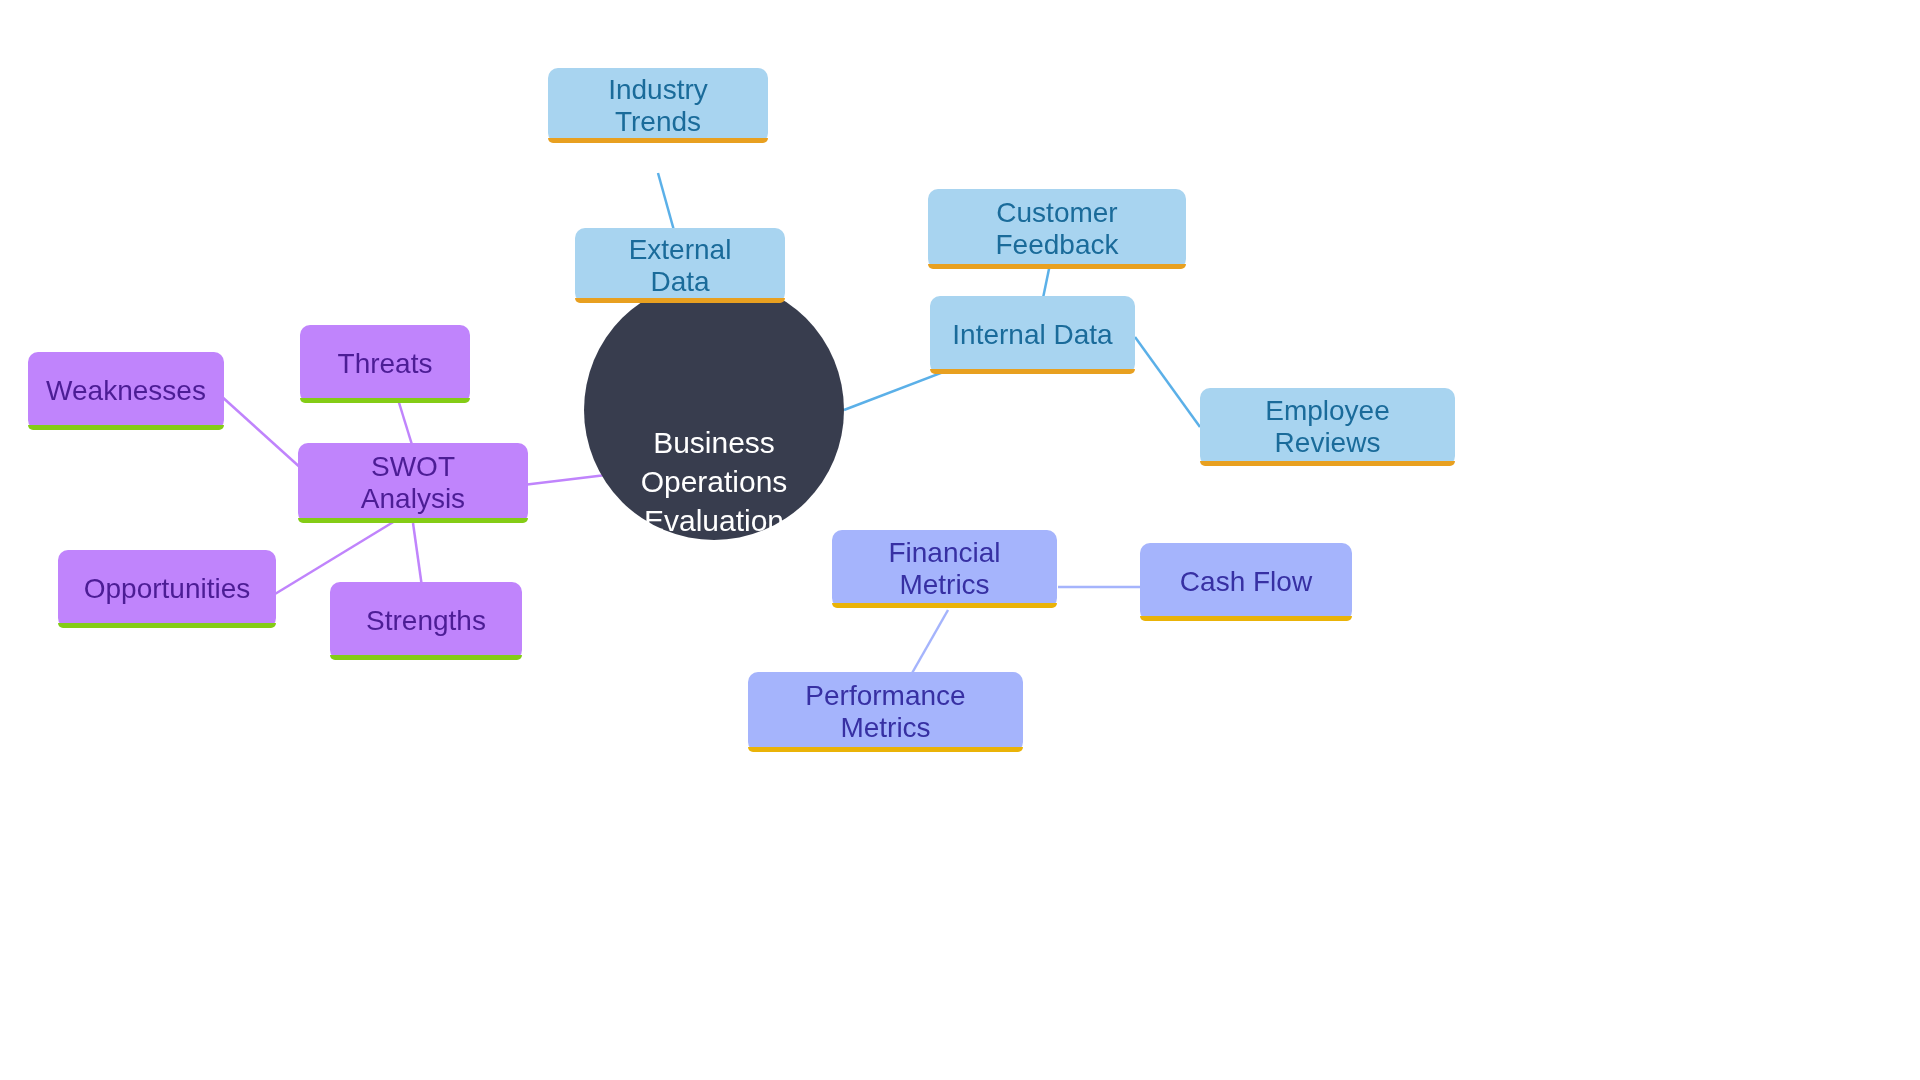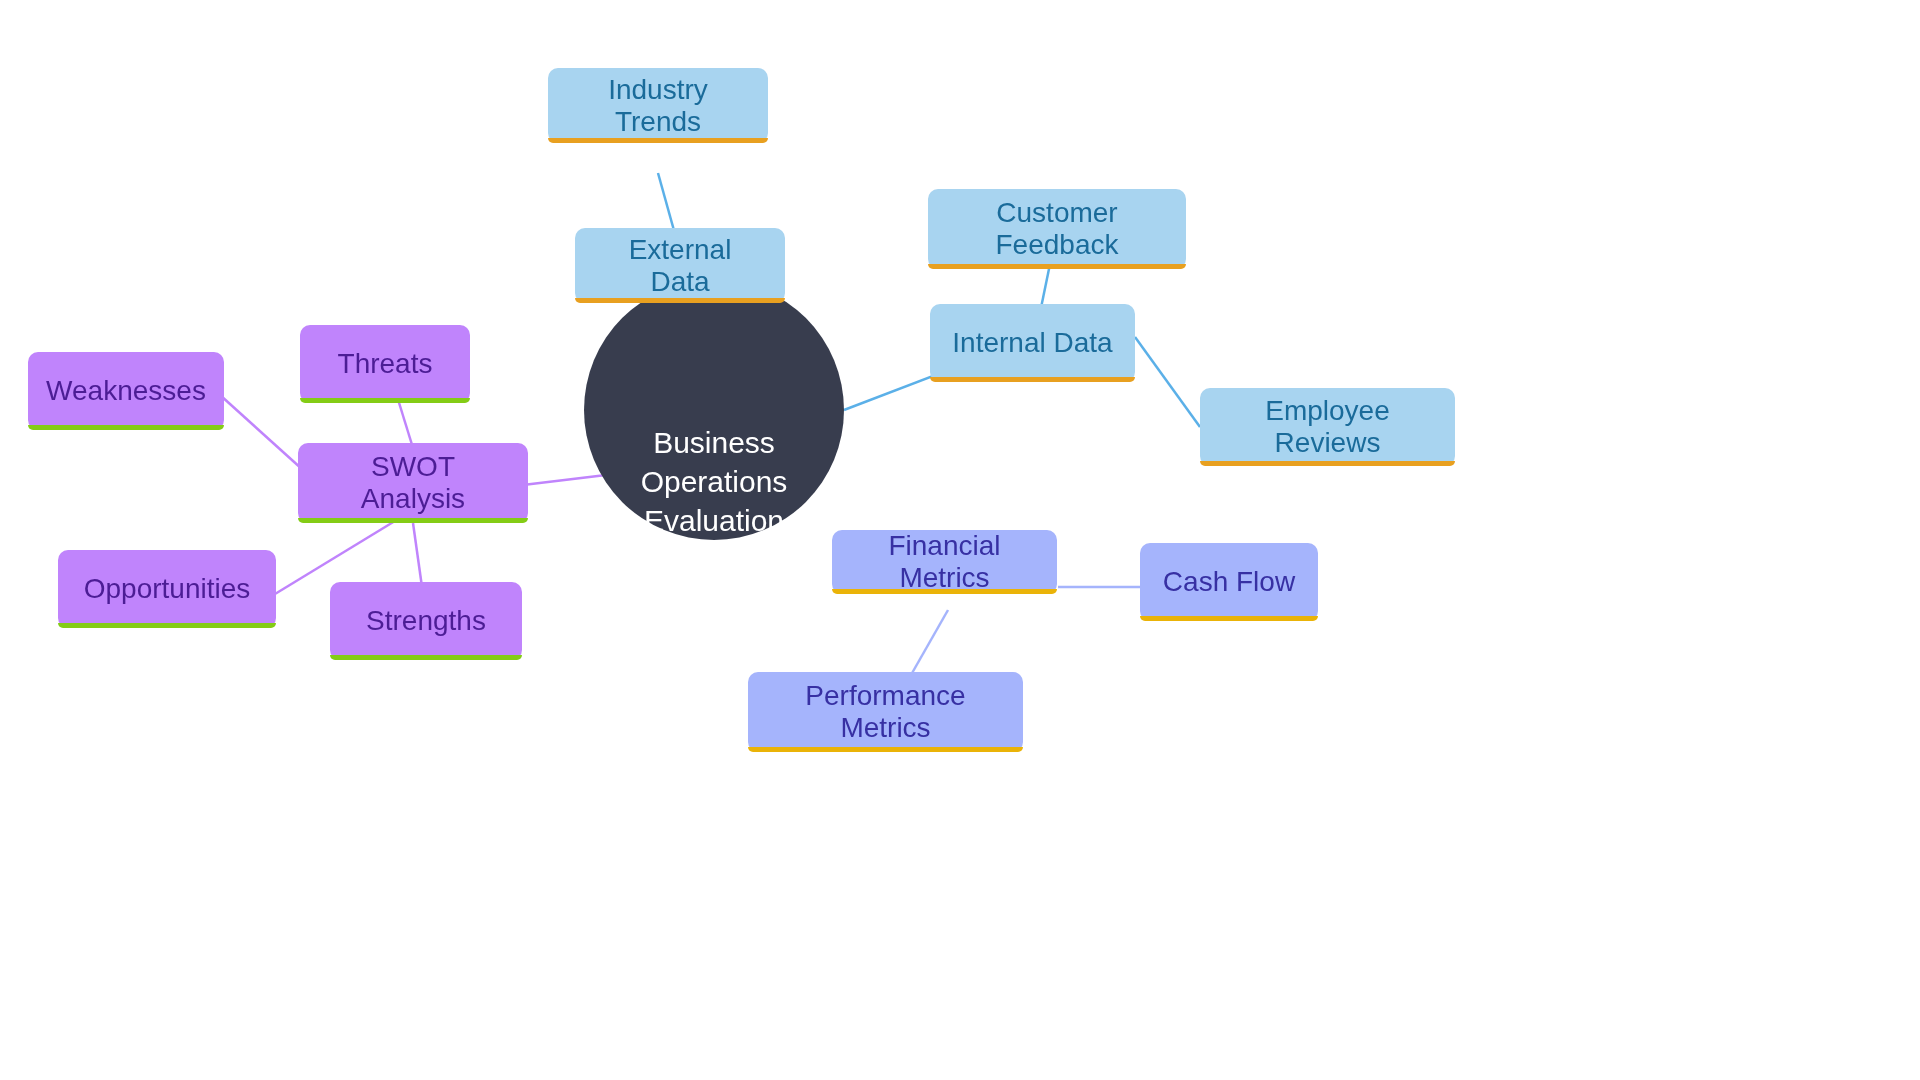--- a/index.html
+++ b/index.html
@@ -121,33 +121,33 @@
 </div>
 
 <div class="node blue-node" style="left: 575px; top: 228px; width: 210px; height: 75px;">
   <span>External Data</span>
 </div>
 
 <div class="node blue-node" style="left: 928px; top: 148px; width: 258px; height: 80px; margin-top: 41px;">
   <span>Customer Feedback</span>
 </div>
 
-<div class="node blue-node" style="left: 930px; top: 304px; width: 205px; height: 78px;">
+<div class="node blue-node" style="left: 930px; top: 296px; width: 205px; height: 78px;">
   <span>Internal Data</span>
 </div>
 
 <div class="node blue-node" style="left: 1200px; top: 388px; width: 255px; height: 78px;">
   <span>Employee Reviews</span>
 </div>
 
-<div class="node fin-node fin-node-yellow" style="left: 832px; top: 530px; width: 225px; height: 64px;">
+<div class="node fin-node fin-node-yellow" style="left: 832px; top: 530px; width: 225px; height: 78px;">
   <span>Financial Metrics</span>
 </div>
 
-<div class="node fin-node fin-node-yellow" style="left: 1140px; top: 543px; width: 178px; height: 78px; align-items: center;">
+<div class="node fin-node fin-node-yellow" style="left: 1140px; top: 543px; width: 212px; height: 78px; align-items: center;">
   <span>Cash Flow</span>
 </div>
 
 <div class="node fin-node fin-node-yellow" style="left: 748px; top: 672px; width: 275px; height: 80px;">
   <span>Performance Metrics</span>
 </div>
 
 <div class="node purple-node" style="left: 298px; top: 443px; width: 230px; height: 80px;">
   <span>SWOT Analysis</span>
 </div>

